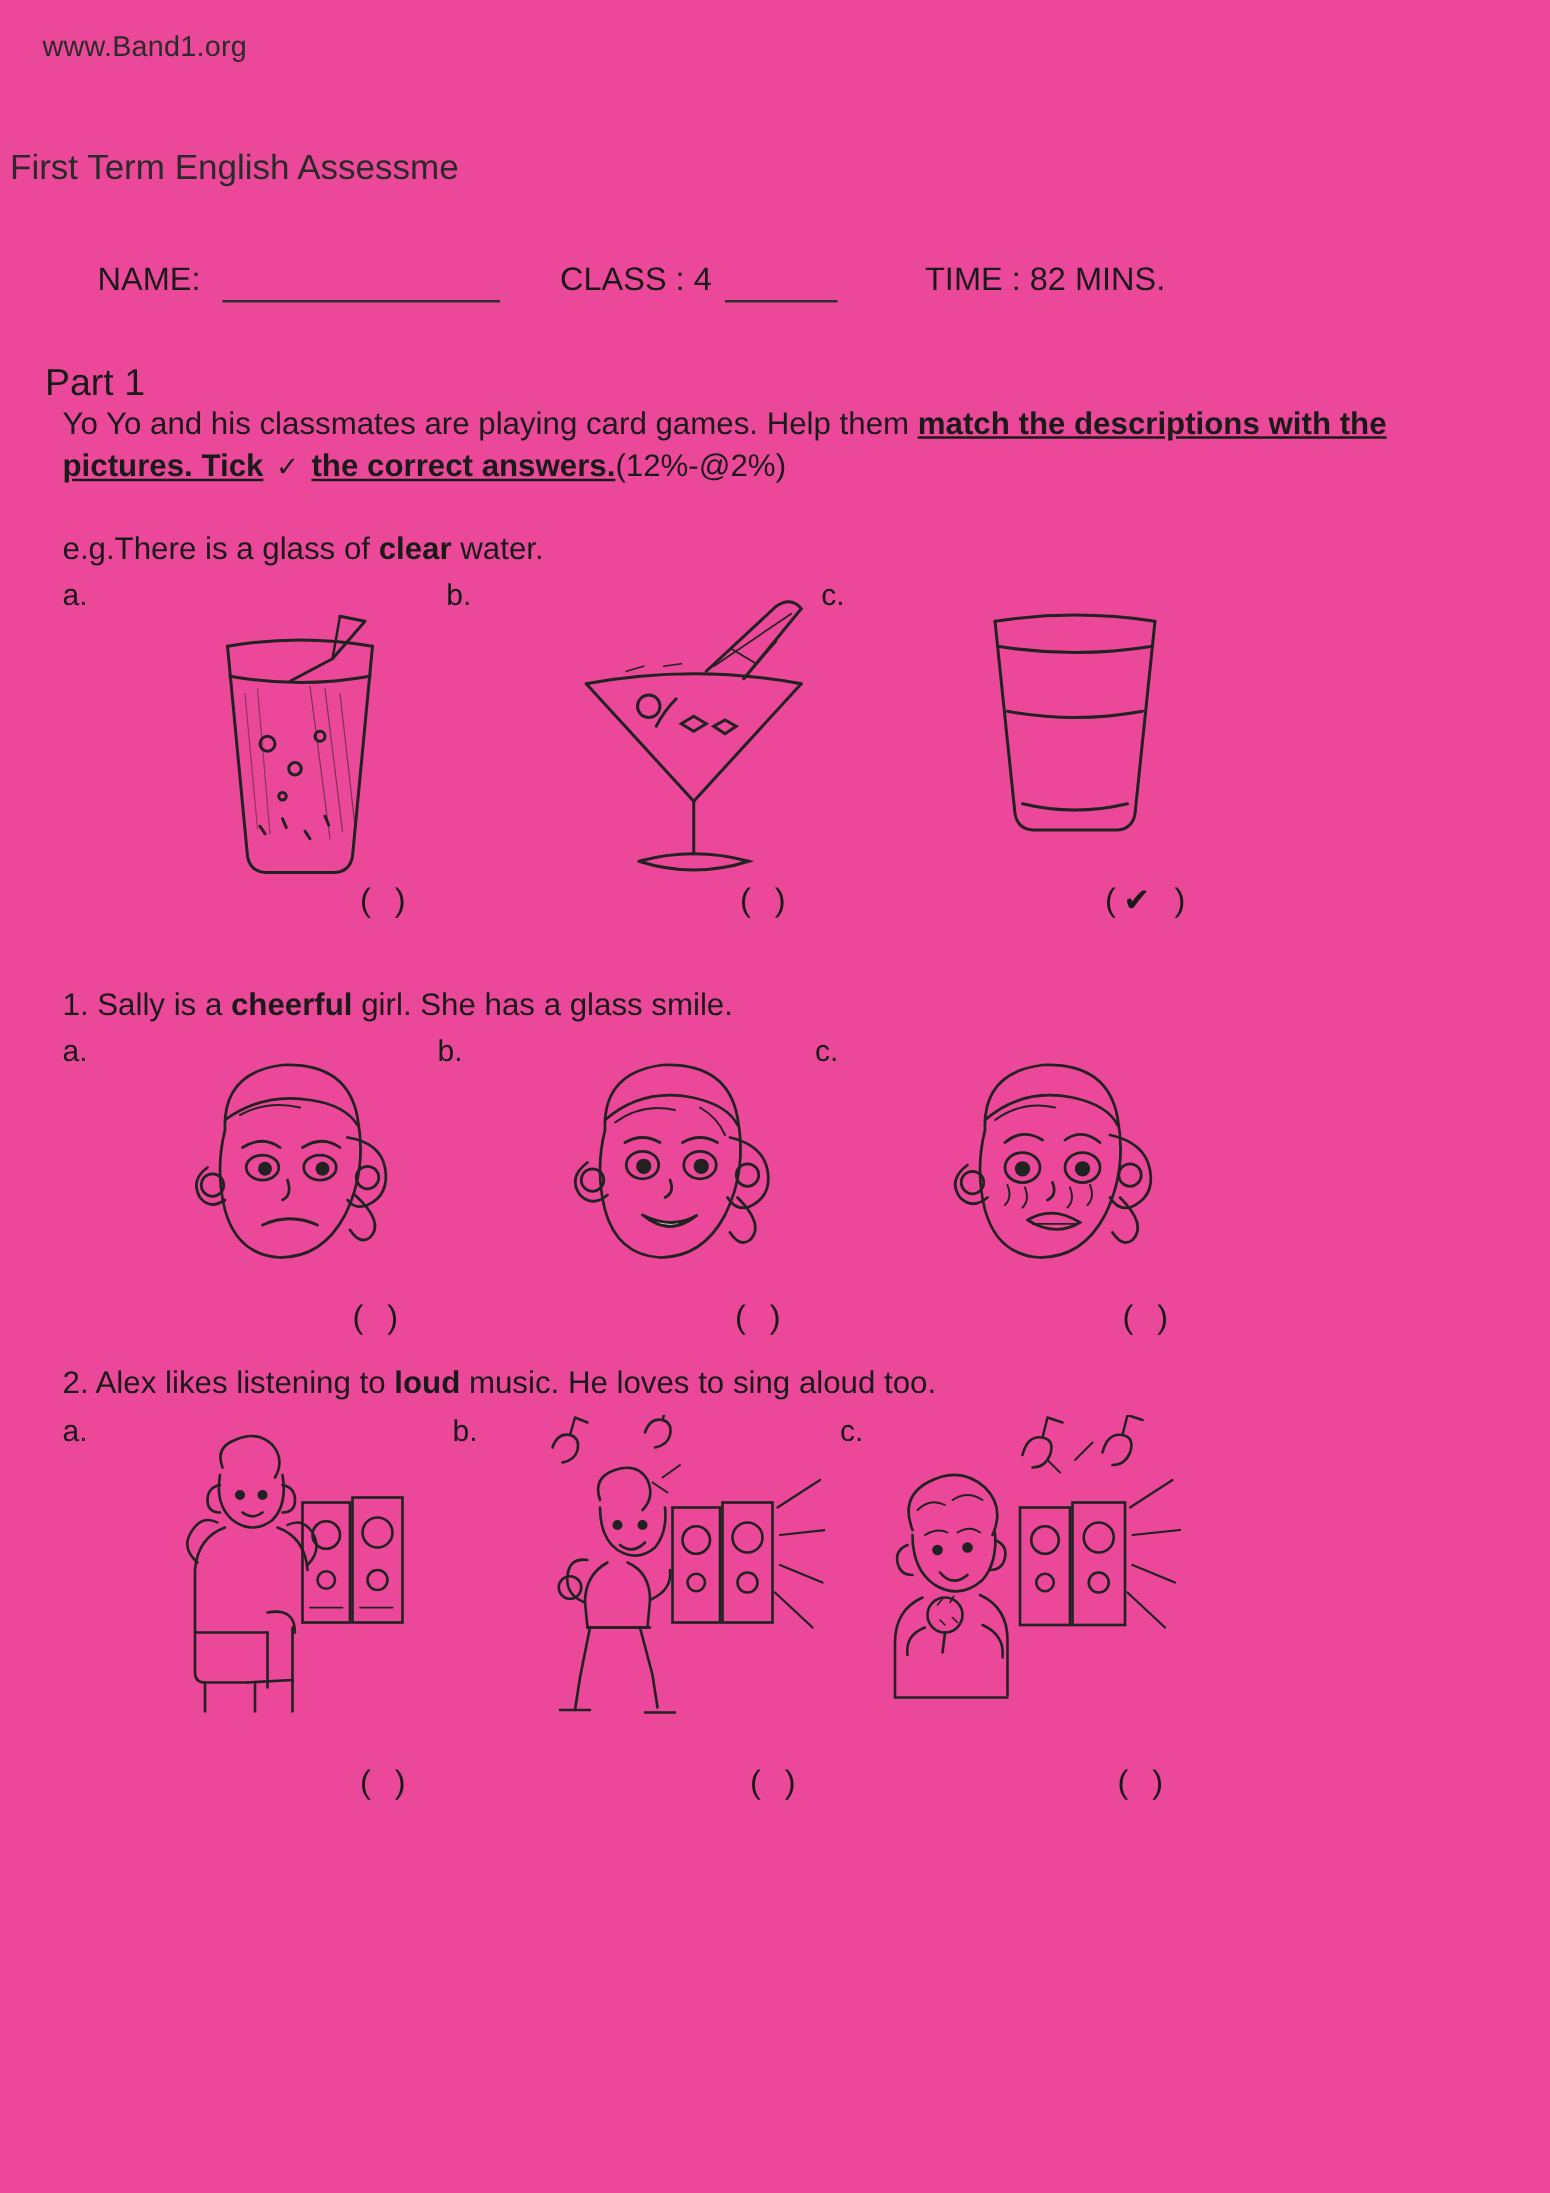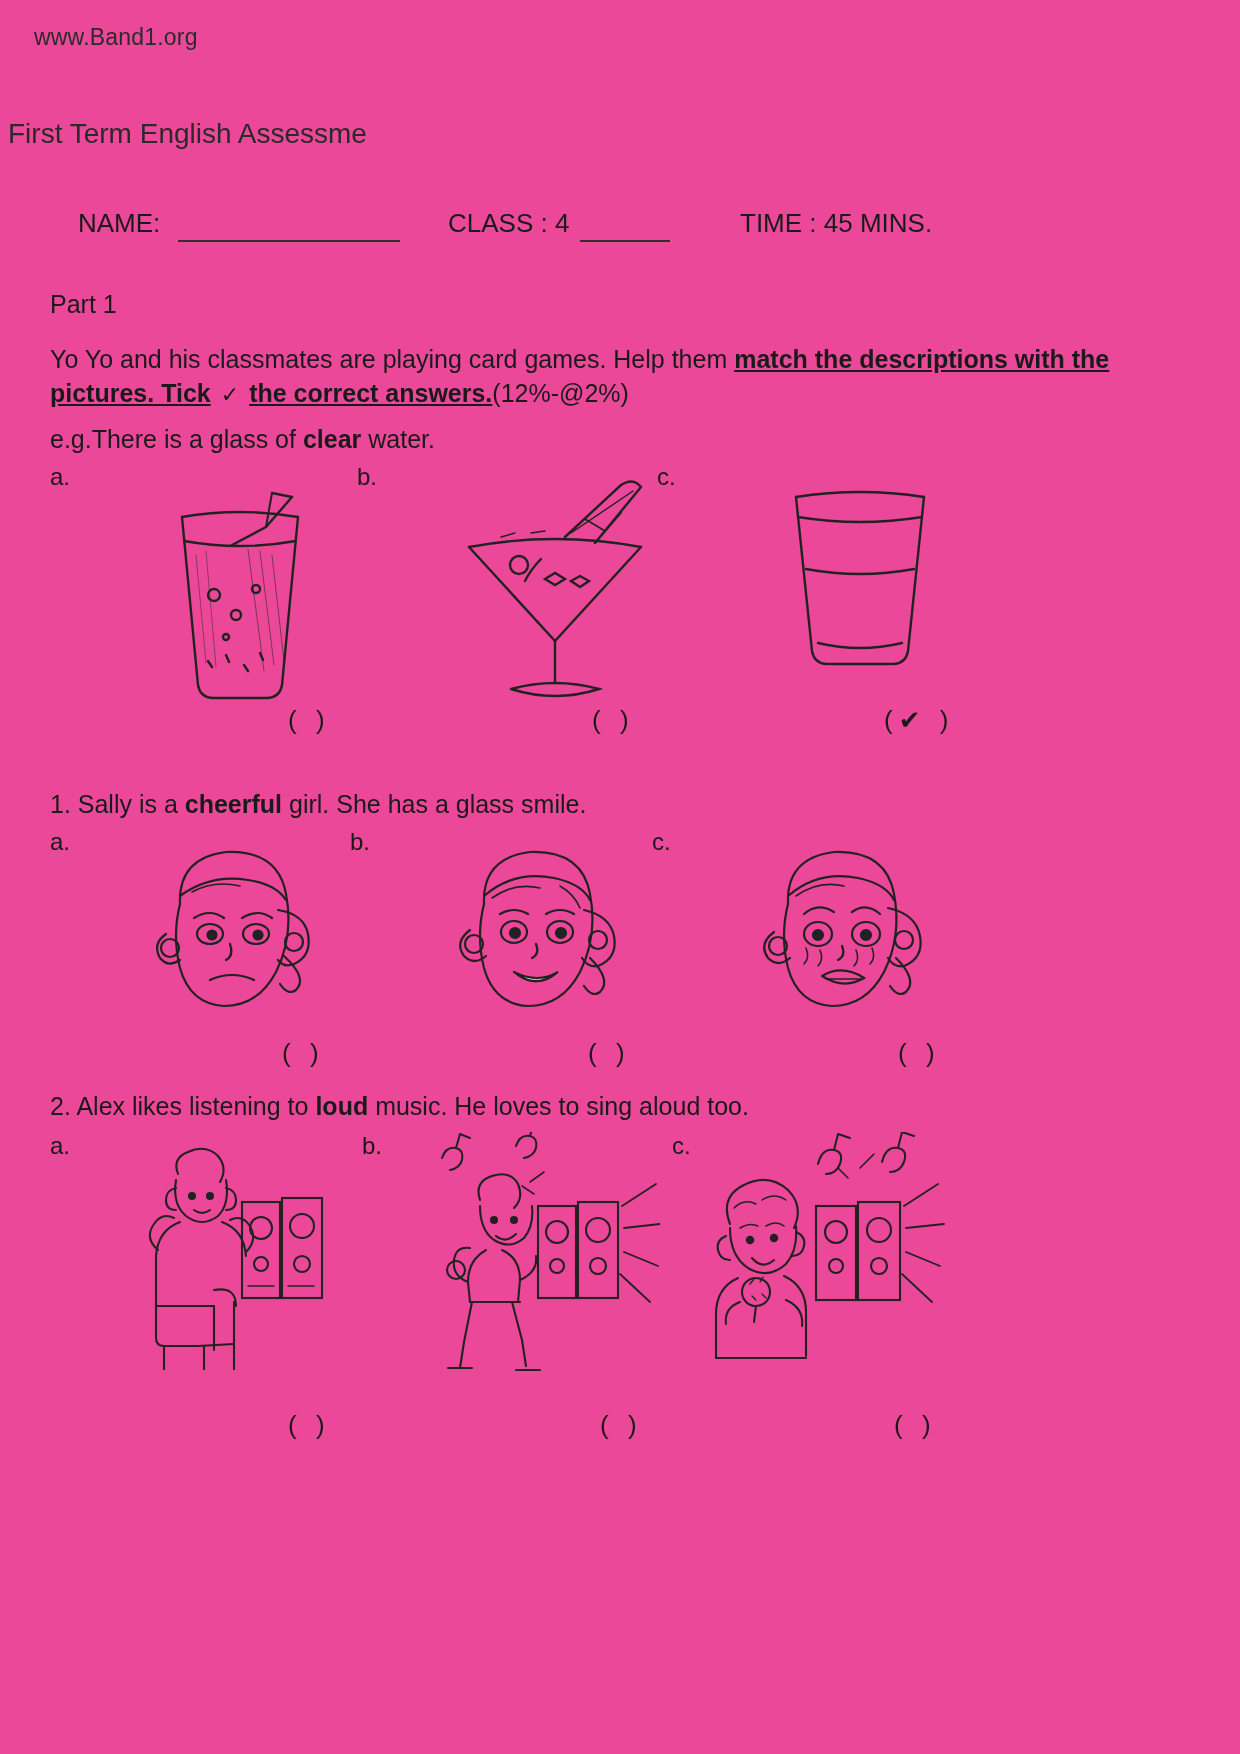--- a/index.html
+++ b/index.html
@@ -80,32 +80,31 @@
   }
   .info-time {
     position: absolute;
     left: 740px;
     top: 0;
     font-size: 26px;
   }
   .part-label {
     position: absolute;
     top: 290px;
-    left: 50px;
-    font-size: 25px;
+    left: 36px;
+    font-size: 30px;
     text-align: center;
   }
   .instructions {
     position: absolute;
     top: 322px;
     left: 50px;
     width: 1160px;
     font-size: 25px;
     line-height: 34px;
-    margin-top: 20px;
   }
   .instructions b {
     font-weight: bold;
     text-decoration: underline;
   }
   .tickmark {
     font-size: 22px;
     padding: 0 10px;
     text-decoration: none;
     display: inline-block;
@@ -146,21 +145,21 @@
 
   <div class="doc-title">
     <span class="title-inner">First Term English Assessme</span>
   </div>
 
   <div class="info-row">
     <span class="info-name">NAME:</span>
     <span class="line-name"></span>
     <span class="info-class">CLASS : 4</span>
     <span class="line-class"></span>
-    <span class="info-time">TIME : 45 MINS.</span>
+    <span class="info-time">TIME : 82 MINS.</span>
   </div>
 
   <div class="part-label">Part 1</div>
 
   <div class="instructions">
     <span>Yo Yo and his classmates are playing card games. Help them </span><b>match the descriptions with the pictures. Tick</b><span class="tickmark">✓</span><b>the correct answers.</b><span>(12%-@2%)</span>
   </div>
 
   <div class="q-block" style="top:425px;">
     <div class="q-text">

